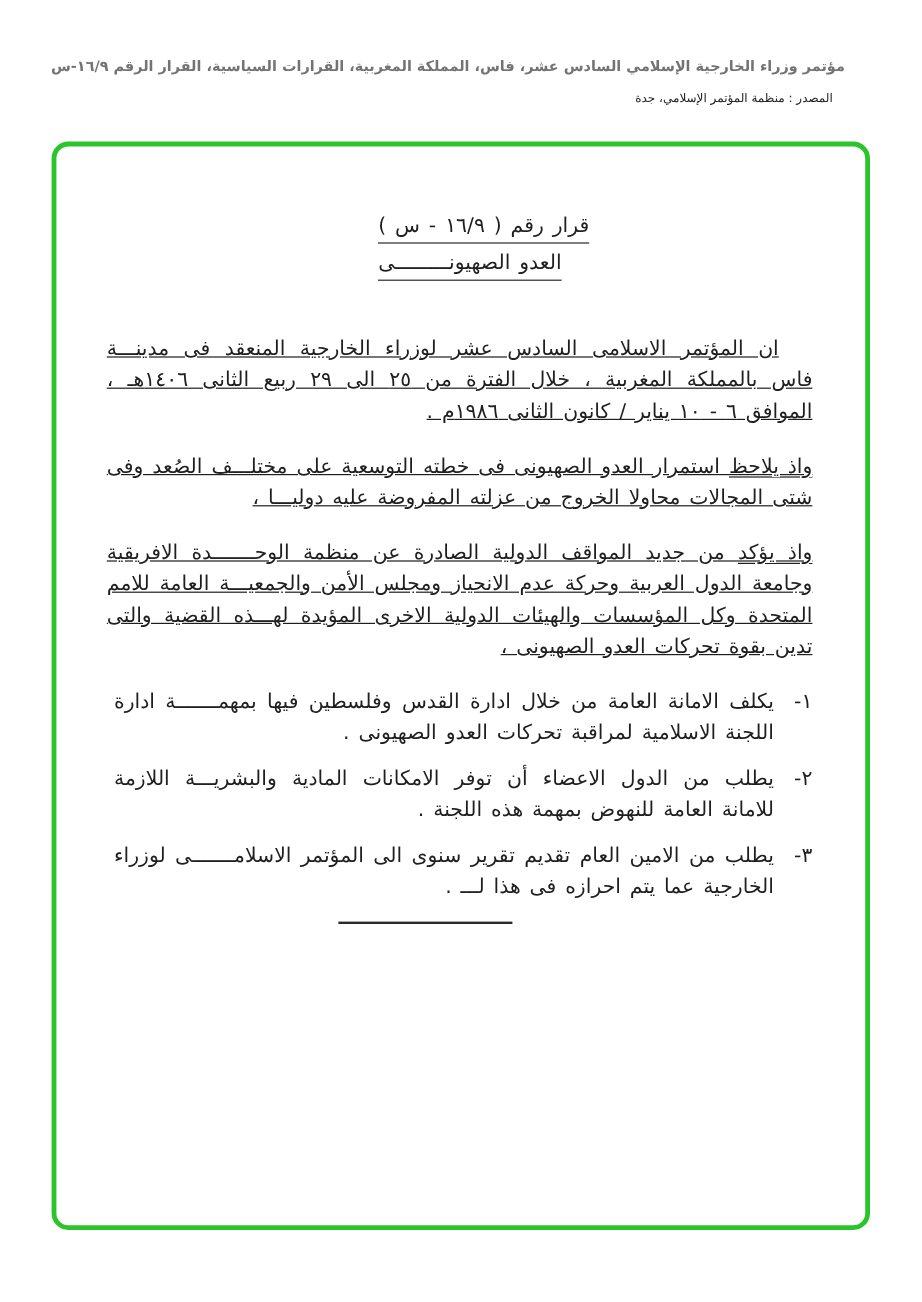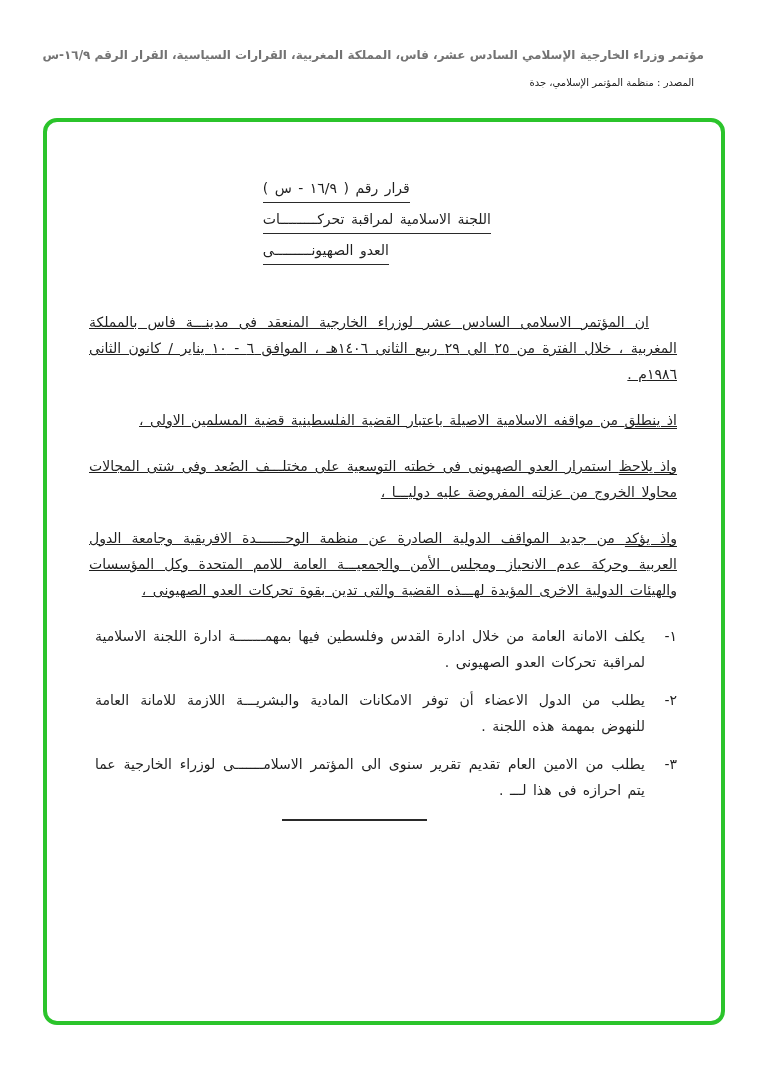--- a/index.html
+++ b/index.html
@@ -34,21 +34,21 @@
     border:4px solid #2bc42b;
     border-radius:14px;
     background:#ffffff;
     overflow:hidden;
   }
 
   
   .doc {
     direction:rtl;
     padding:56px 44px 0 42px;
-    font-size:14px;
+    font-size:17px;
     line-height:26px;
     color:#1f1f1f;
     word-spacing:2px;
   }
 
   .doc-title { width:max-content; margin-right:186px; margin-bottom:44px; }
   .t-line {
     width:max-content; margin-right:auto; margin-left:0;
     line-height:21px;
     border-bottom:1.5px solid #2a2a2a;
@@ -79,31 +79,27 @@
   <header class="hdr" lang="ar">
     <div class="hdr-title">مؤتمر وزراء الخارجية الإسلامي السادس عشر، فاس، المملكة المغربية، القرارات السياسية، القرار الرقم ١٦/٩-س</div>
     <div class="hdr-source">المصدر :  منظمة المؤتمر الإسلامي، جدة</div>
   </header>
 
   <div class="scan-frame">
     <div class="doc" lang="ar">
 
       <div class="doc-title">
         <div class="t-line">قرار رقم ( ١٦/٩ - س )</div>
-        <div class="t-line">اللجنة الاسلامية لمراقبة تحركـــــــــات</div>
         <div class="t-line">العدو الصهيونـــــــــى</div>
       </div>
 
       <p class="para indent">
         <span class="lead"></span><span>ان المؤتمر الاسلامى السادس عشر لوزراء الخارجية المنعقد فى مدينـــة فاس بالمملكة المغربية ، خلال الفترة من ٢٥ الى ٢٩ ربيع الثانى ١٤٠٦هـ ، الموافق ٦ - ١٠ يناير / كانون الثانى ١٩٨٦م .</span>
       </p>
 
-      <p class="para">
-        <span class="lead">اذ ينطلق</span><span> من مواقفه الاسلامية الاصيلة باعتبار القضية الفلسطينية قضية المسلمين الاولى ،</span>
-      </p>
 
       <p class="para">
         <span class="lead">واذ يلاحظ</span><span> استمرار العدو الصهيونى فى خطته التوسعية على مختلـــف الصُعد وفى شتى المجالات محاولا الخروج من عزلته المفروضة عليه دوليـــا ،</span>
       </p>
 
       <p class="para">
         <span class="lead">واذ يؤكد</span><span> من جديد المواقف الدولية الصادرة عن منظمة الوحـــــــدة الافريقية وجامعة الدول العربية وحركة عدم الانحياز ومجلس الأمن والجمعيـــة العامة للامم المتحدة وكل المؤسسات والهيئات الدولية الاخرى المؤيدة لهـــذه القضية والتى تدين بقوة تحركات العدو الصهيونى ،</span>
       </p>
 
 

